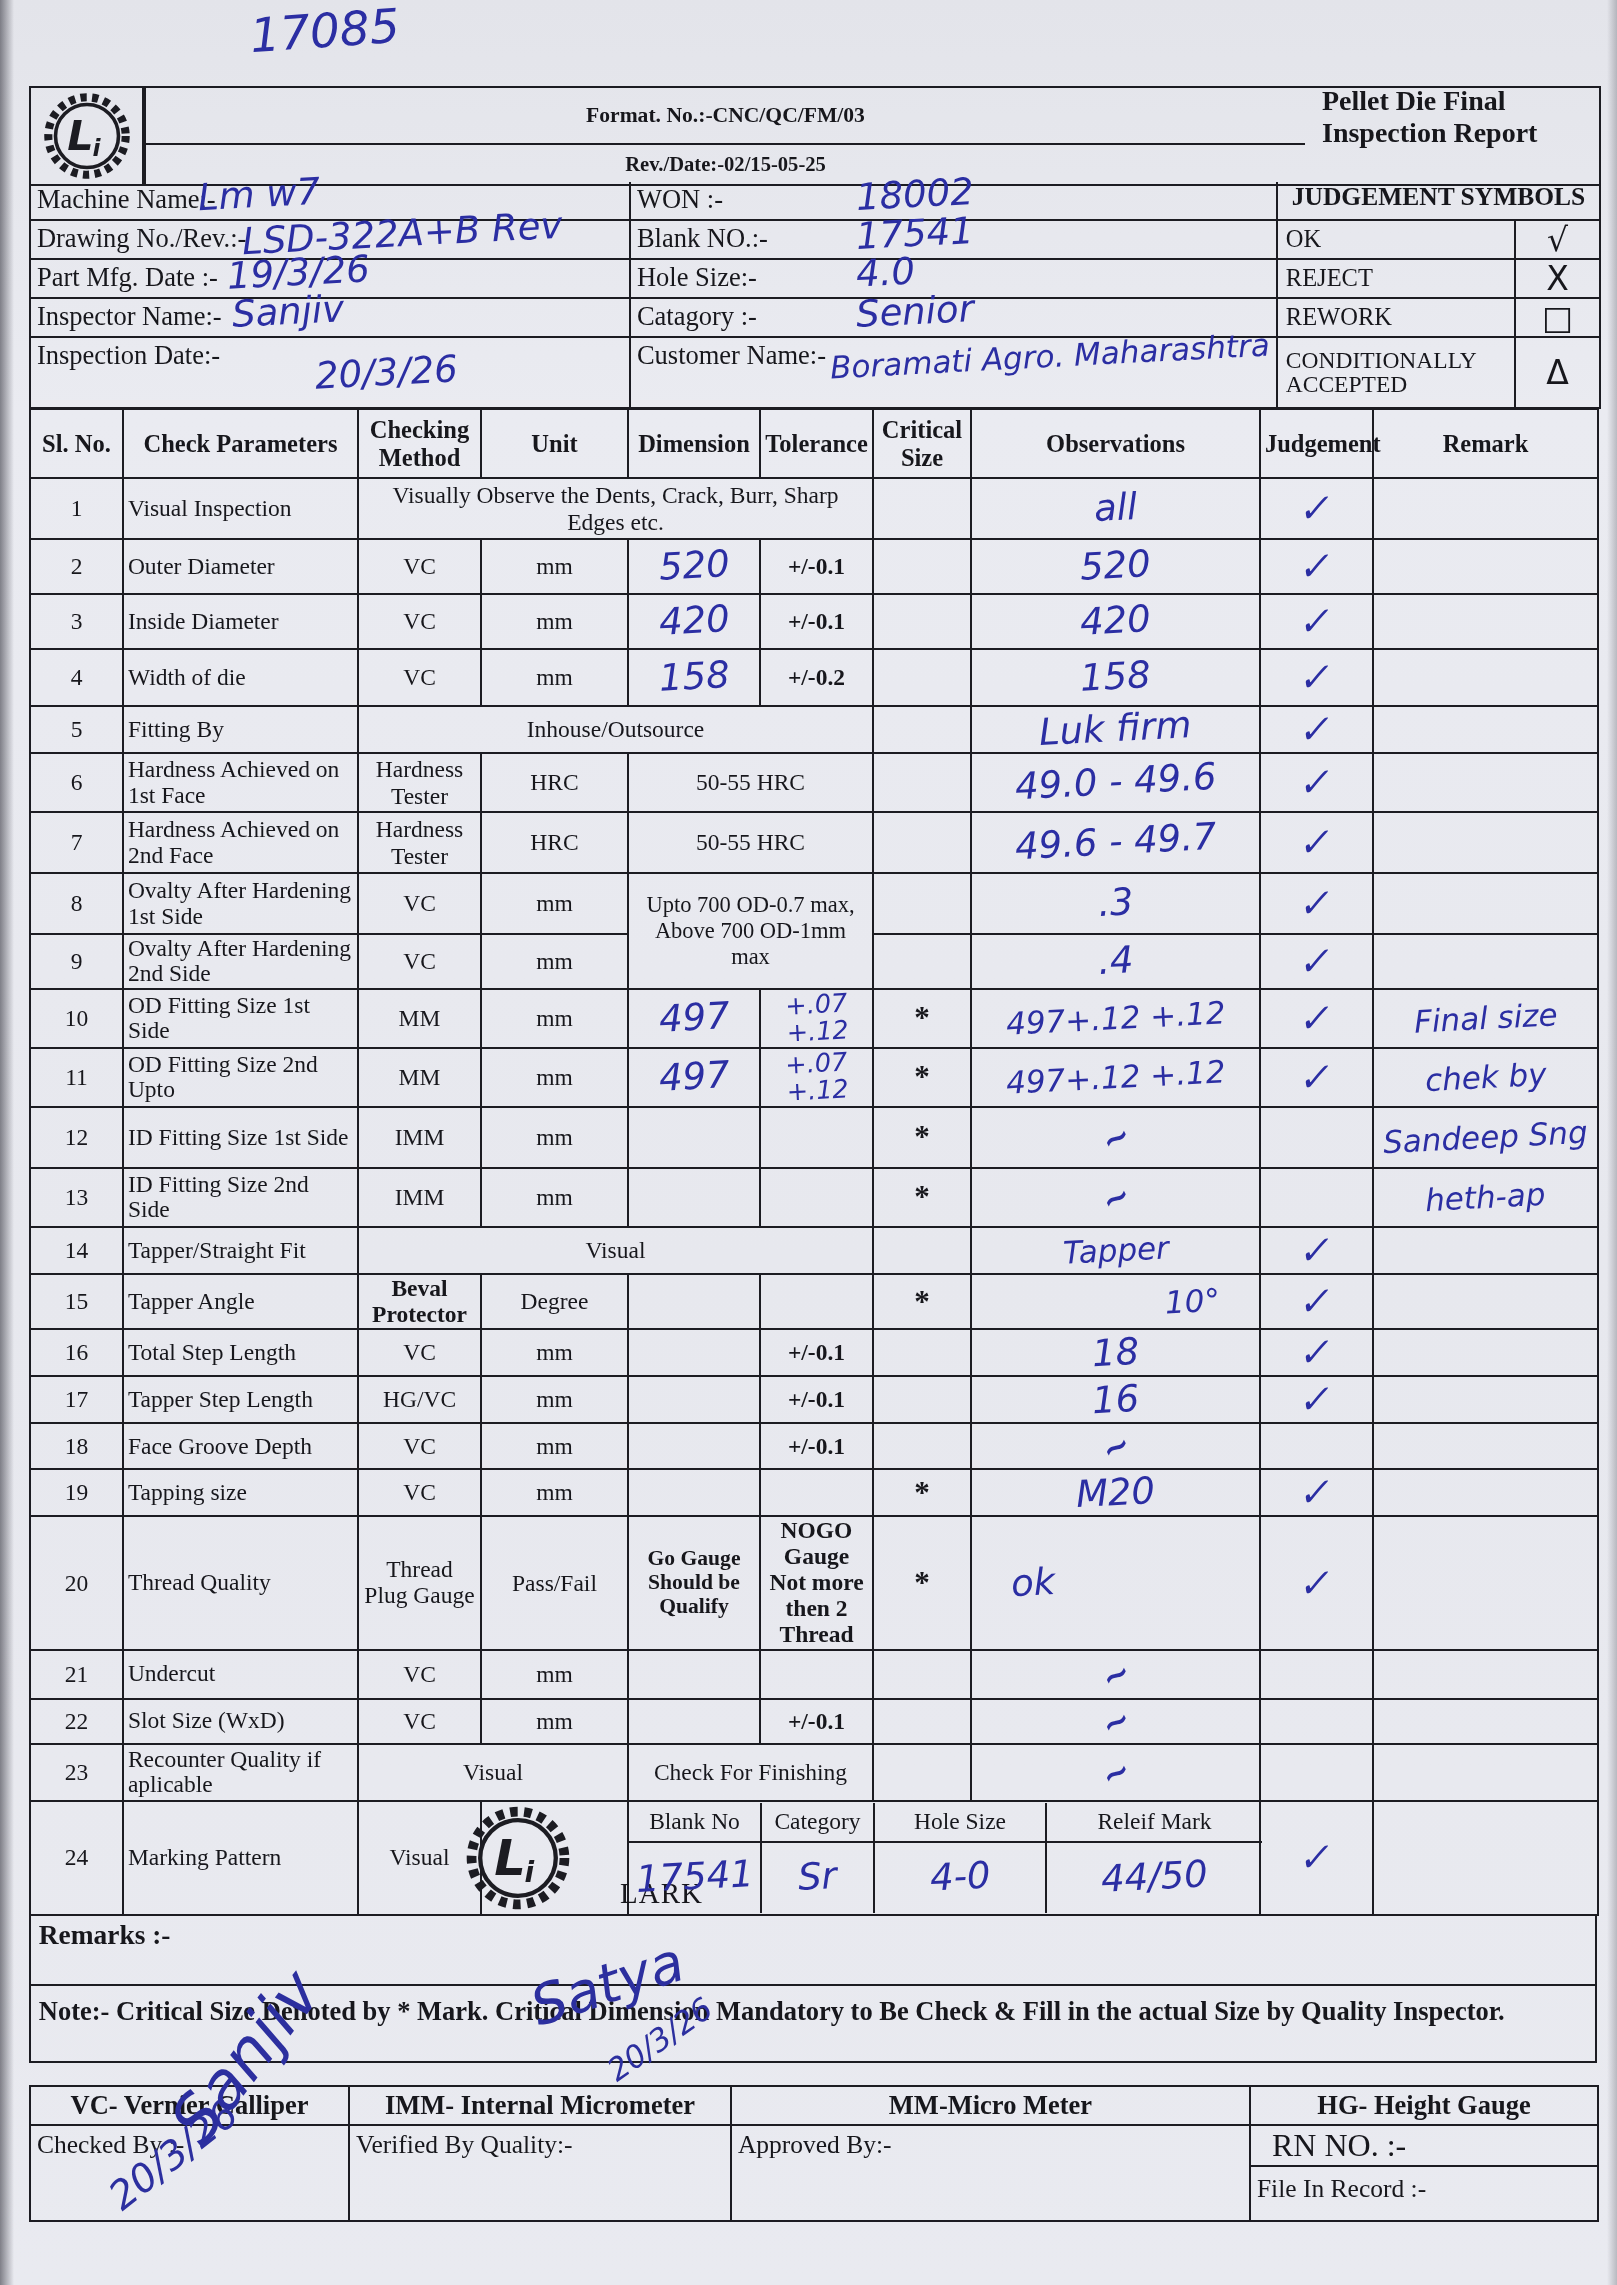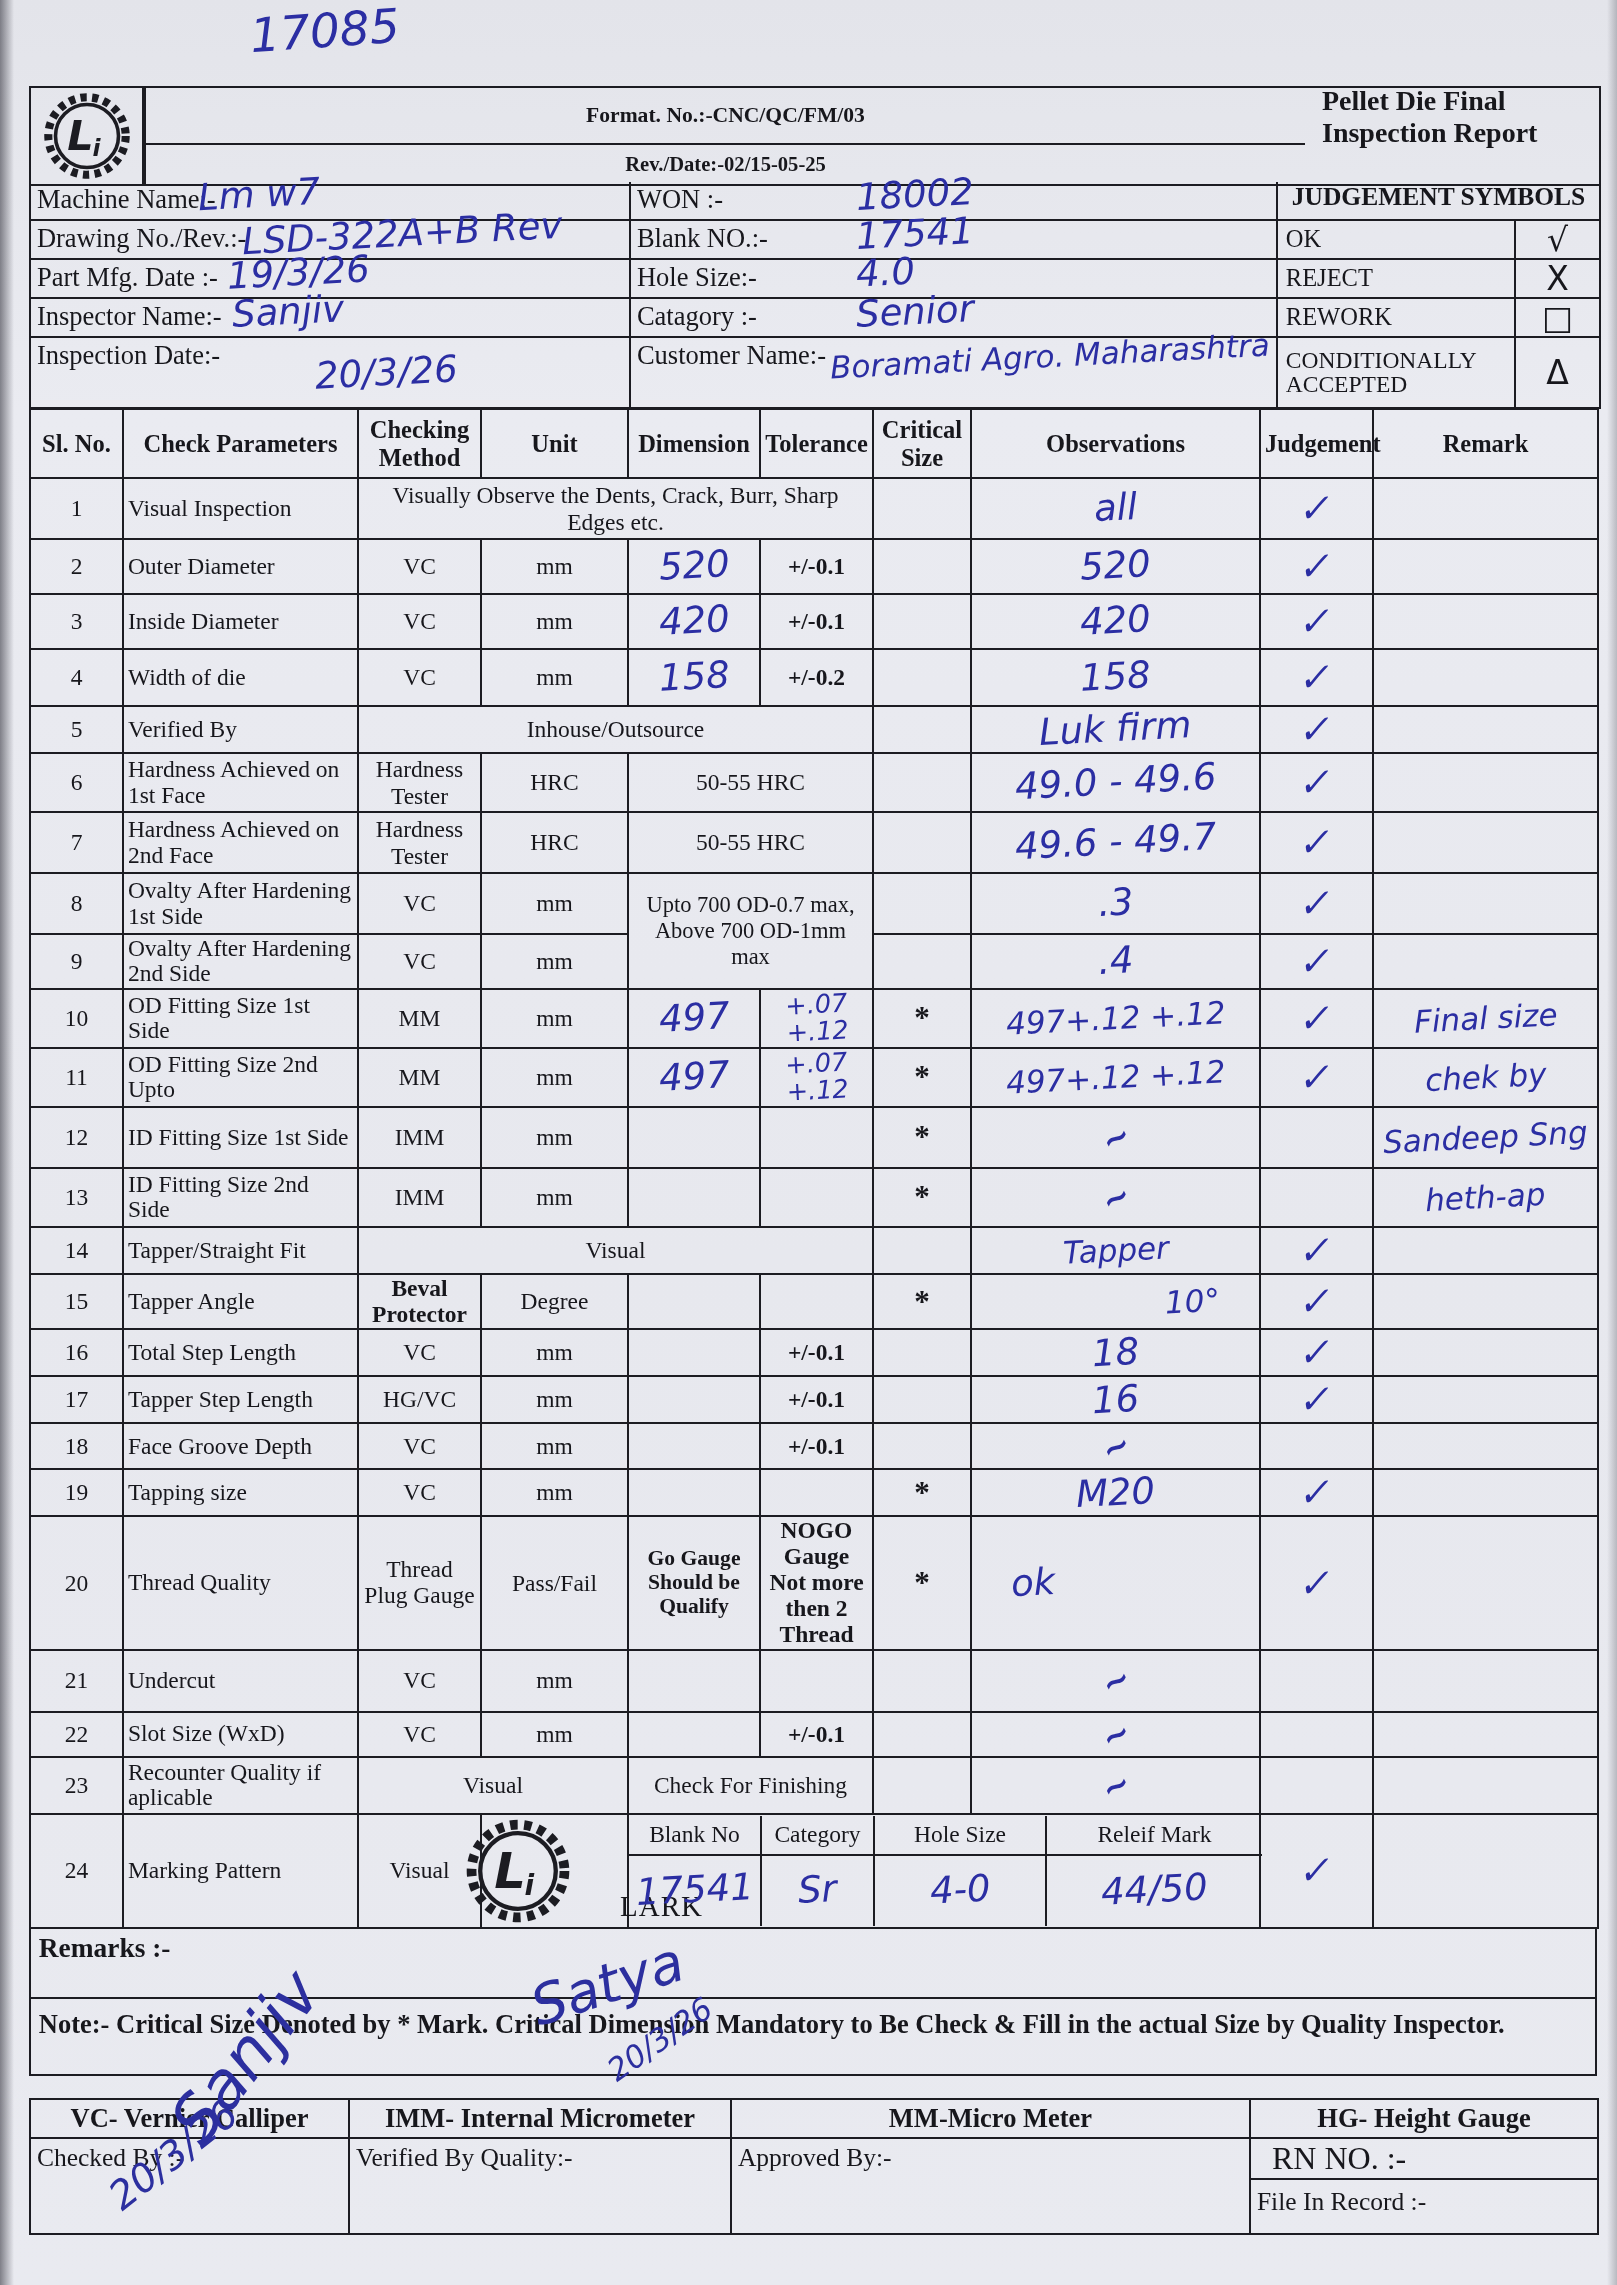--- a/index.html
+++ b/index.html
@@ -264,21 +264,21 @@
         <td class="dim-cell"><span class="hw hw-lg">158</span></td>
         <td class="c" style="font-weight:bold">+/-0.2</td>
         <td class="c"></td>
         <td class="obs-cell"><span class="hw hw-lg">158</span></td>
         <td class="jdg-cell"><span class="chk">✓</span></td>
         <td></td>
       </tr>
 
       <tr style="height:47px">
         <td class="c">5</td>
-        <td class="param">Verified By</td>
+        <td class="param">Fitting By</td>
         <td class="c" colspan="4">Inhouse/Outsource</td>
         <td class="c"></td>
         <td class="obs-cell"><span class="hw hw-lg">Luk firm</span></td>
         <td class="jdg-cell"><span class="chk">✓</span></td>
         <td></td>
       </tr>
 
       <tr style="height:59px">
         <td class="c">6</td>
         <td class="param">Hardness Achieved on 1st Face</td>
@@ -461,21 +461,21 @@
         <td class="c" style="line-height:1.1">Thread Plug Gauge</td>
         <td class="c">Pass/Fail</td>
         <td class="small-bold" style="font-size:21.6px">Go Gauge Should be Qualify</td>
         <td class="small-bold">NOGO Gauge Not more then 2 Thread</td>
         <td class="c"><span class="star">*</span></td>
         <td class="obs-cell" style="text-align:left;padding-left:39px"><span class="hw hw-lg">ok</span></td>
         <td class="jdg-cell"><span class="chk">✓</span></td>
         <td></td>
       </tr>
 
-      <tr style="height:62px">
+      <tr style="height:49px">
         <td class="c">21</td>
         <td class="param">Undercut</td>
         <td class="c">VC</td>
         <td class="c">mm</td>
         <td></td>
         <td></td>
         <td class="c"></td>
         <td class="obs-cell"><span class="dash">~</span></td>
         <td class="jdg-cell"></td>
         <td></td>

